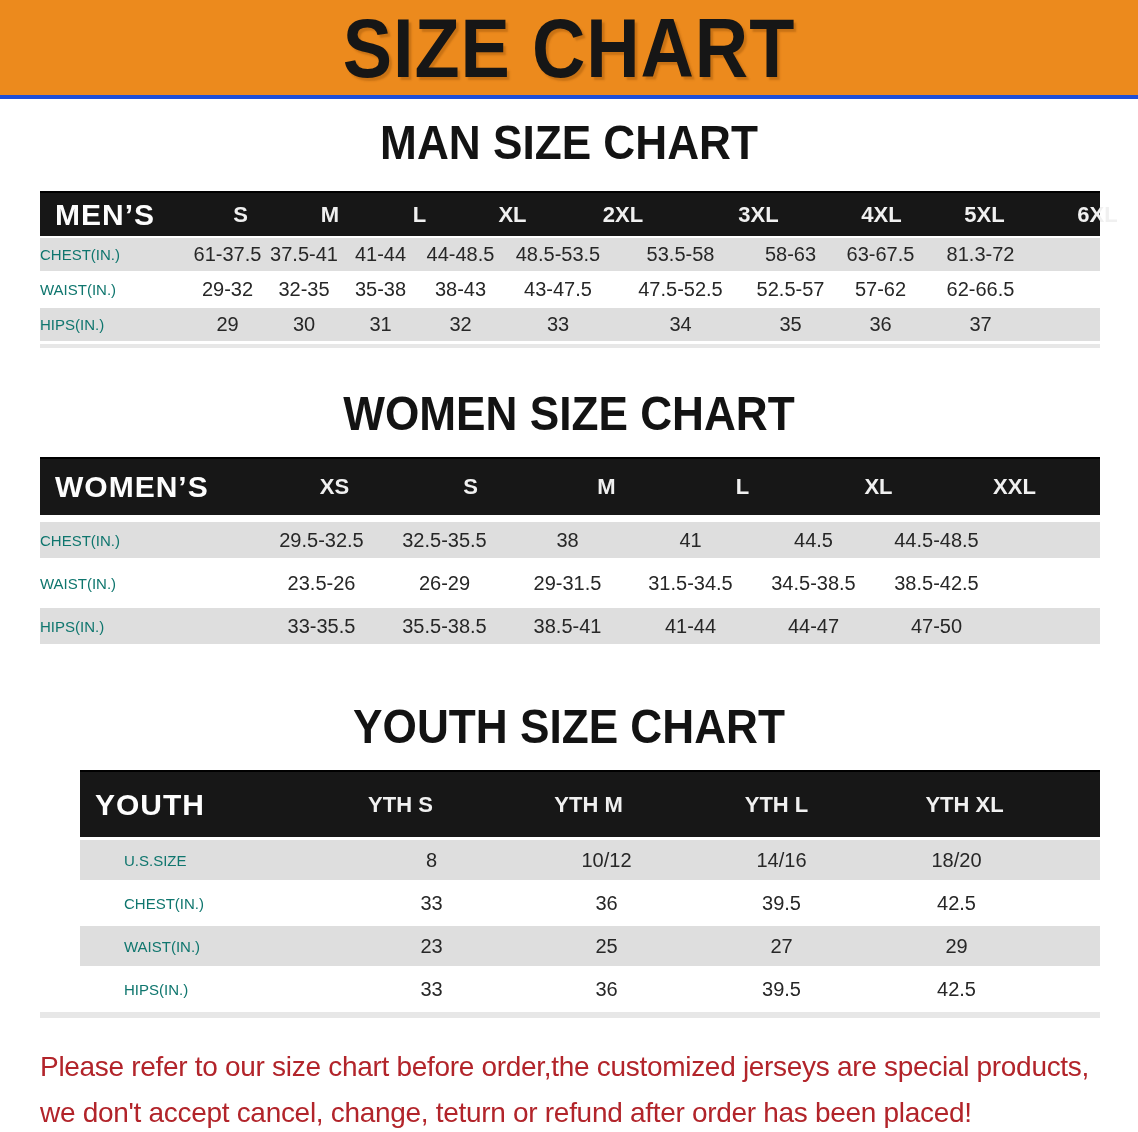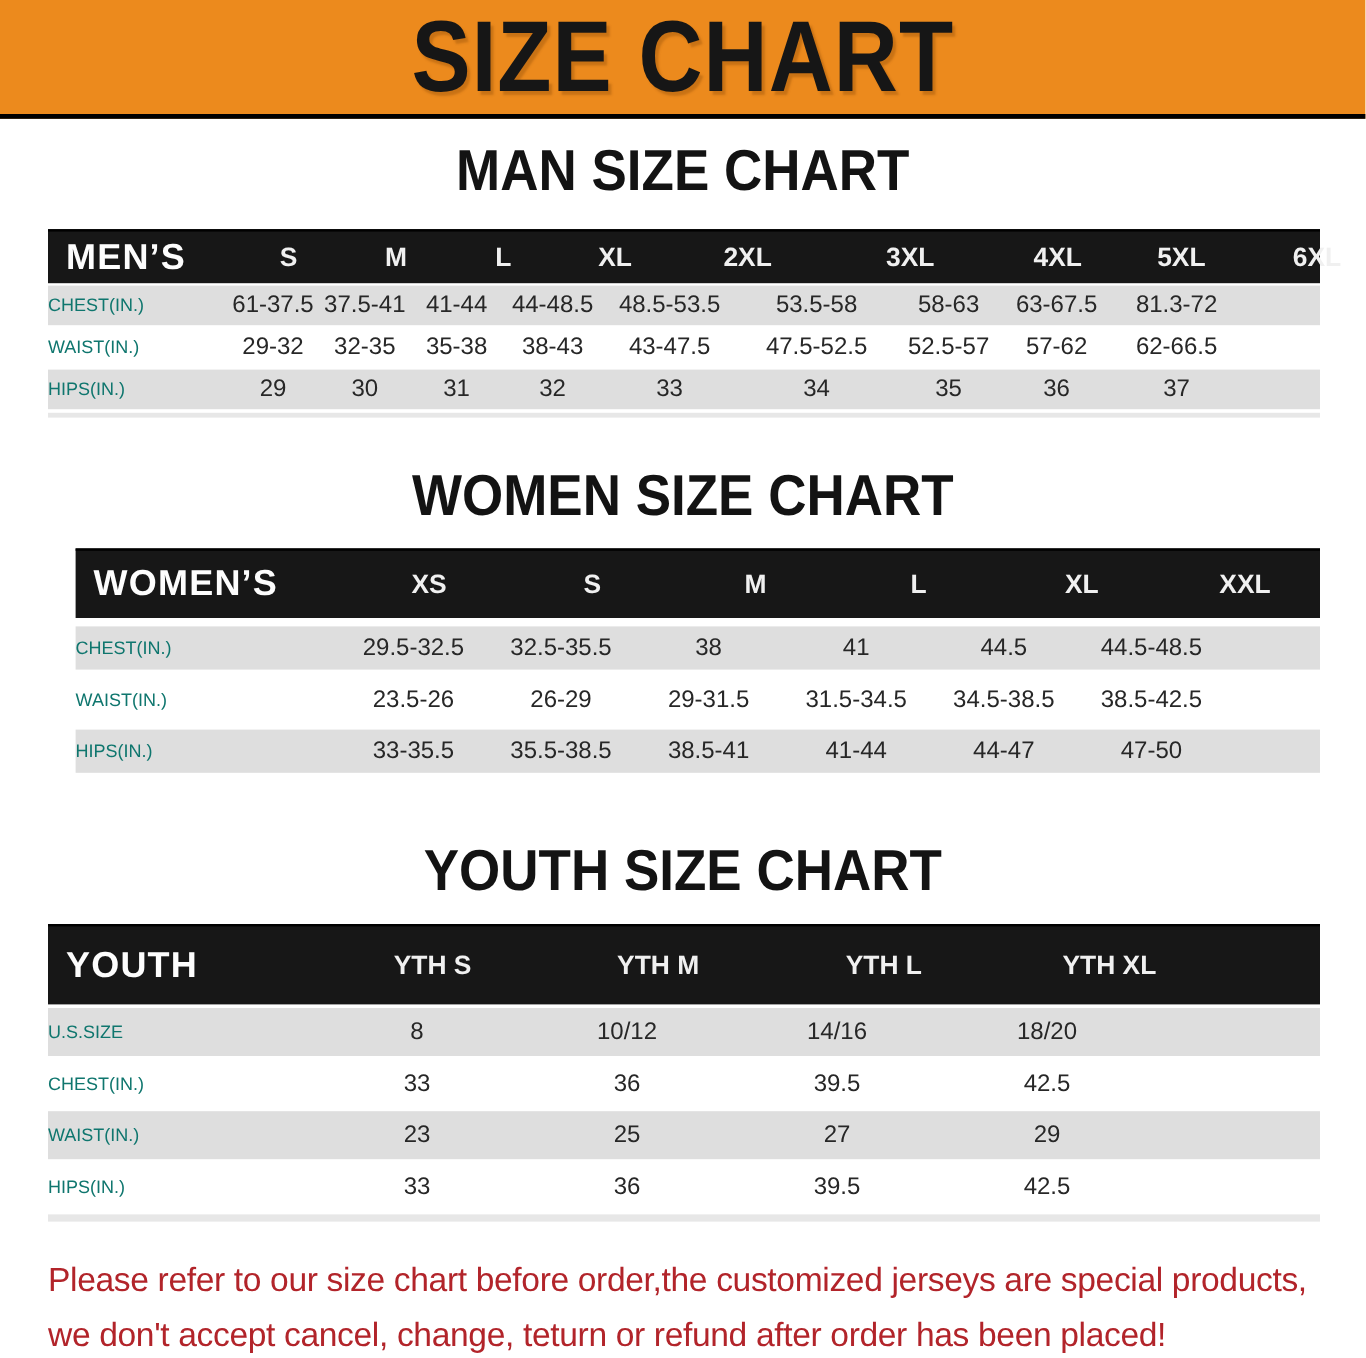--- a/index.html
+++ b/index.html
@@ -8,22 +8,22 @@
     width: 1138px; height: 1132px;
     background: #ffffff;
     font-family: "Liberation Sans", sans-serif;
     overflow: hidden;
   }
 
   
   .banner {
     height: 99px;
     background: #EC8A1D;
-    border-bottom: 4px solid #000000;
-    display: flex; align-items: center; justify-content: center;
+    border-bottom: 4px solid #1d4ed8;
+    display: flex; align-items: flex-start; justify-content: center;
   }
   .banner-title {
     font-size: 84px; font-weight: bold; color: #161616;
     letter-spacing: 1px; margin: 0;
     transform: scaleX(0.88);
     text-shadow: 3px 3px 2px rgba(120,60,0,0.30);
     white-space: nowrap;
   }
 
   
@@ -37,38 +37,38 @@
   .h-youth { margin-top: 55px; }
 
   
   .tbl { width: 1060px; margin-left: 40px; }
   .tbl-men   { margin-top: 20px; }
   .tbl-women { margin-top: 15px; }
   .tbl-youth { margin-top: 15px; }
 
   .grid { display: grid; align-items: center; }
   .tbl-men   .grid { grid-template-columns: 150px 75px 78px 75px 85px 110px 135px 85px 95px 105px 1fr; }
-  .tbl-women .grid { grid-template-columns: 220px 123px 123px 123px 123px 123px 123px 1fr; margin-left: 23px; }
-  .tbl-youth .grid { grid-template-columns: 220px 175px 175px 175px 175px 1fr; }
+  .tbl-women .grid { grid-template-columns: 220px 123px 123px 123px 123px 123px 123px 1fr; }
+  .tbl-youth .grid { grid-template-columns: 220px 175px 175px 175px 175px 1fr; margin-left: 40px; }
 
   .thead { background: #171717; color: #ffffff; border-top: 2px solid #000; gap: 13px; }
   .tbl-men   .thead { height: 45px; }
   .tbl-women .thead { height: 58px; }
   .tbl-youth .thead { height: 67px; }
 
   .hlabel {
     font-size: 30px; font-weight: bold; letter-spacing: 1px;
     padding-left: 15px; color: #fdfdfd; white-space: nowrap;
   }
   .hcell { text-align: center; font-size: 22px; font-weight: bold; color: #f0f0f0; white-space: nowrap; }
 
   .trow { color: #272727; }
   .tbl-men   .trow { height: 33px; margin-top: 2px; font-size: 20px; }
   .tbl-women .trow { height: 36px; margin-top: 7px; font-size: 20px; }
-  .tbl-youth .trow { height: 40px; margin-top: 3px; font-size: 20px; }
+  .tbl-youth .trow { height: 40px; margin-top: 3px; font-size: 20px; padding-left: 44px; }
   .gray  { background: #DEDEDE; }
   .white { background: #ffffff; }
 
   .rlabel { text-align: left; font-size: 15px; color: #0f766e; white-space: nowrap; }
   .cell   { text-align: center; white-space: nowrap; }
 
   .strip { width: 1060px; margin-left: 40px; background: #E7E7E7; }
   .strip-men   { height: 4px; margin-top: 3px; }
   .strip-youth { height: 6px; margin-top: 3px; }
 

